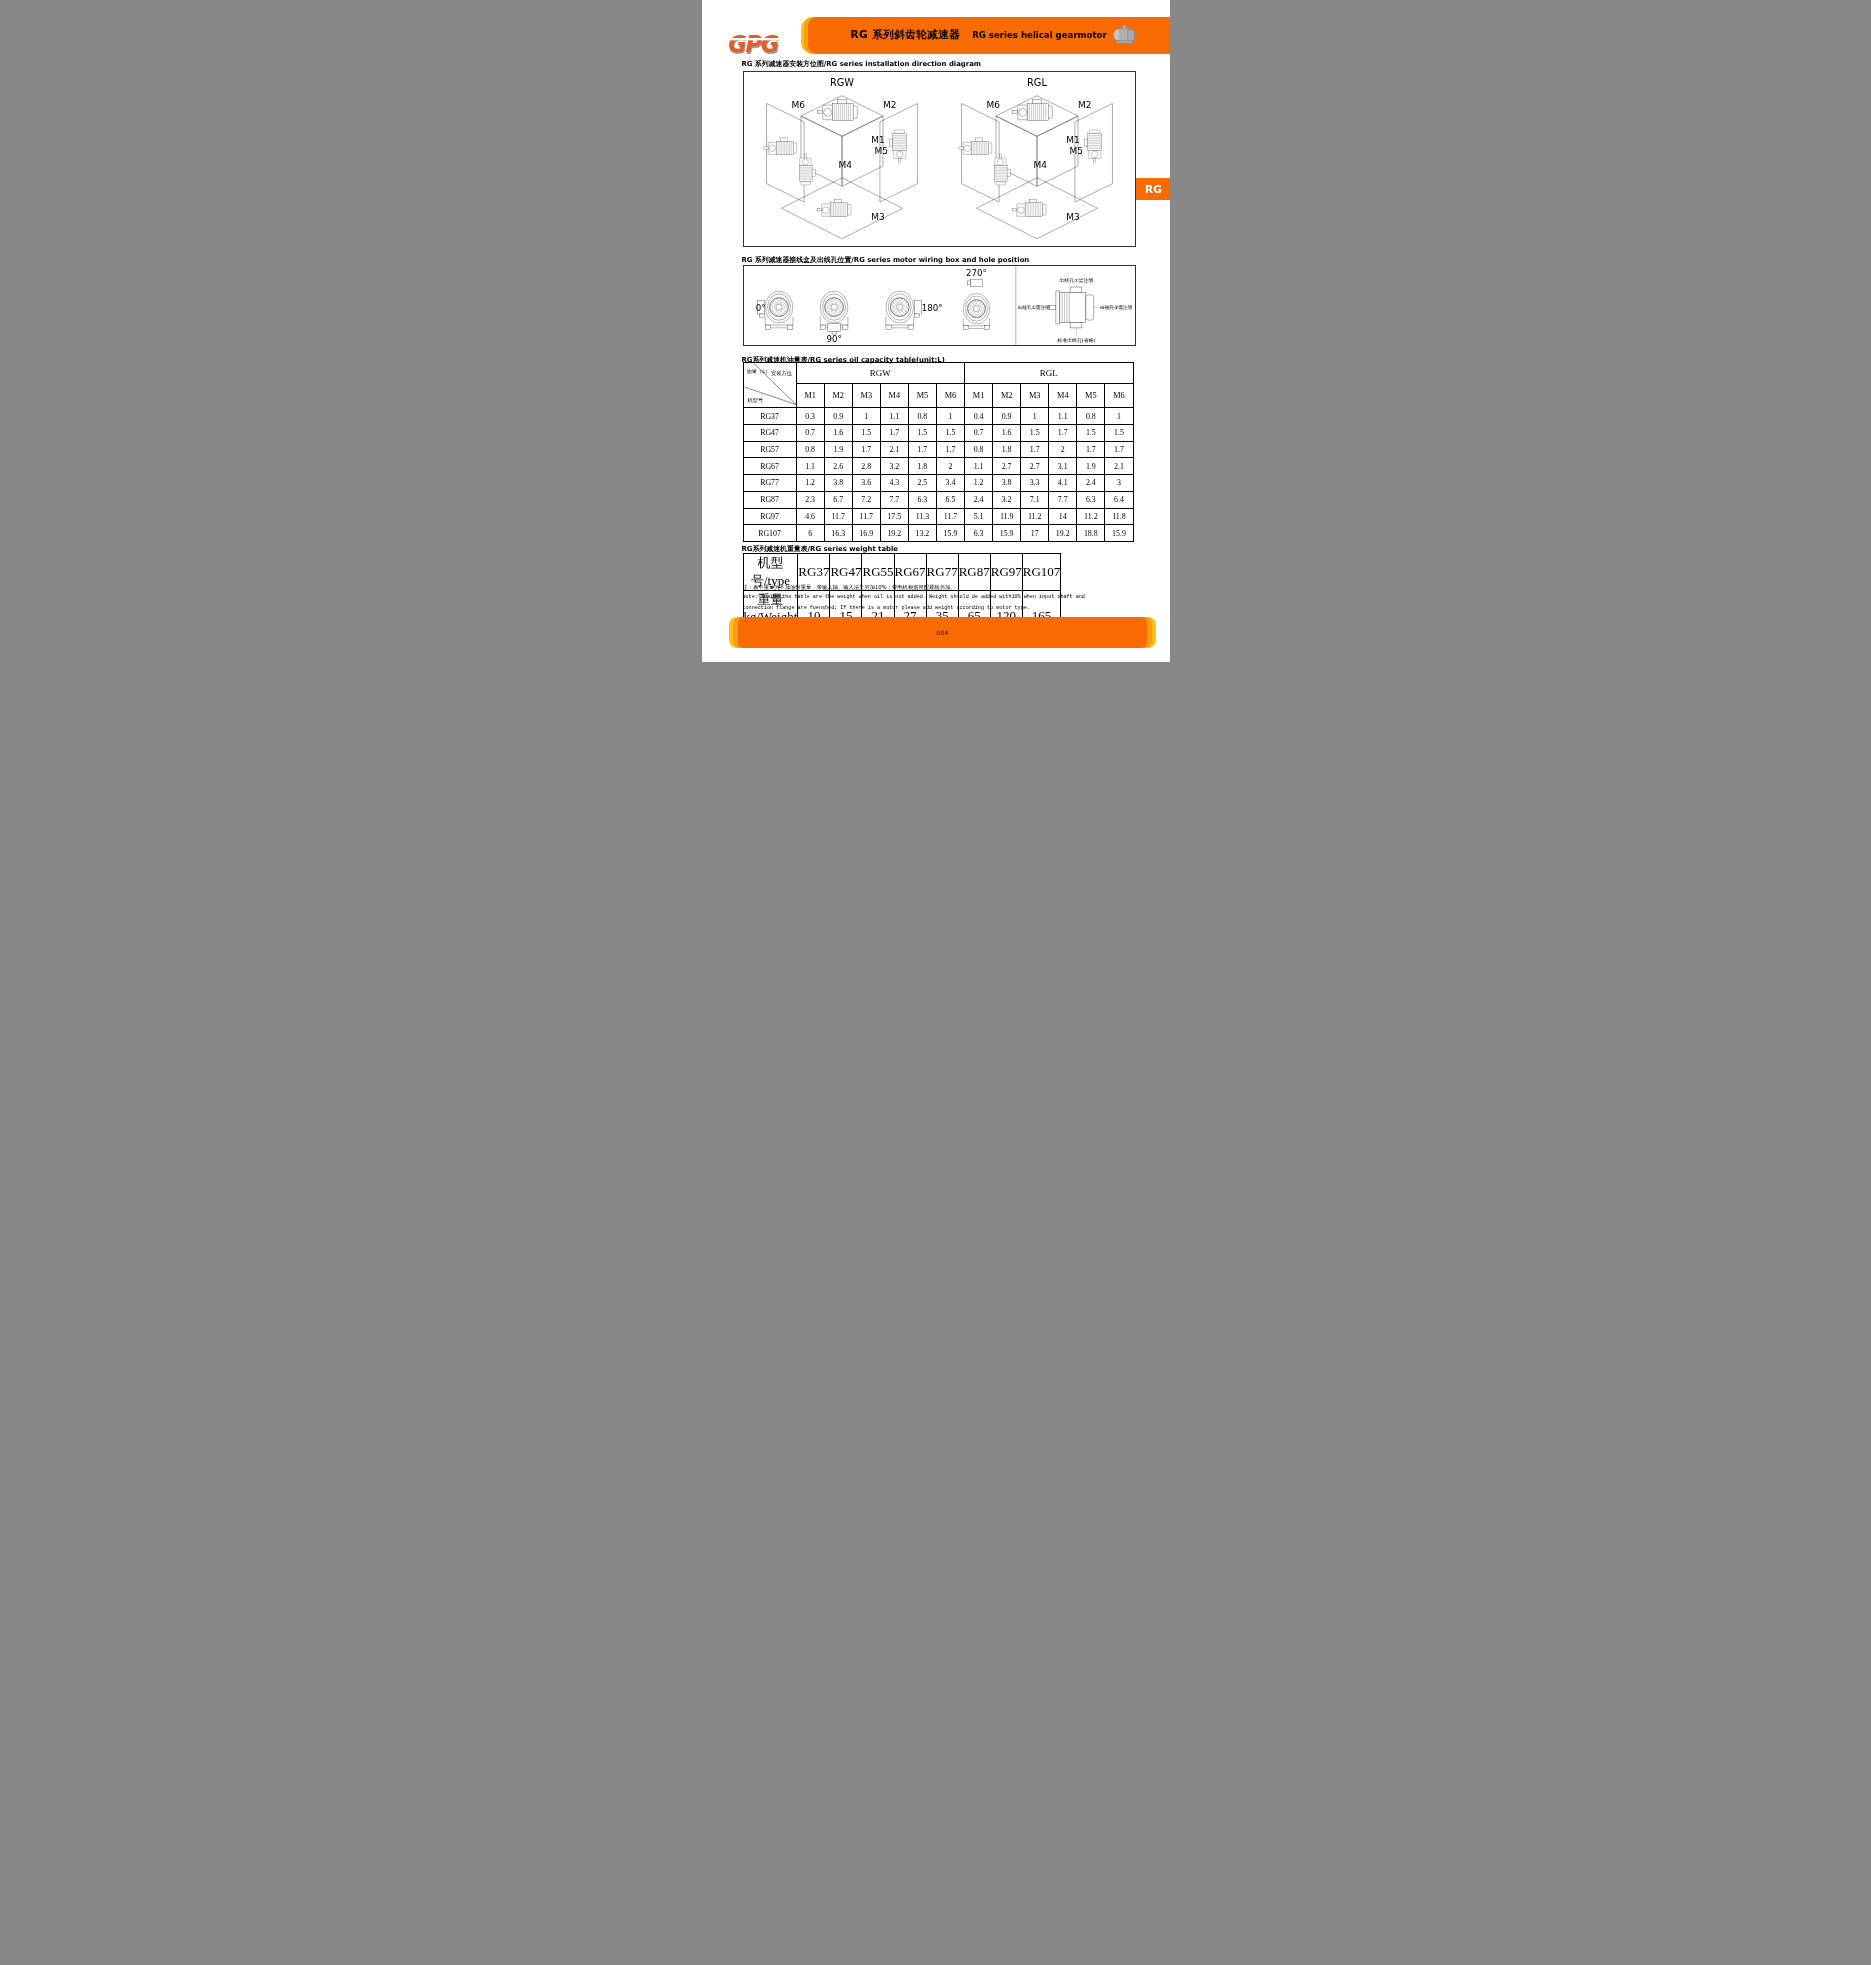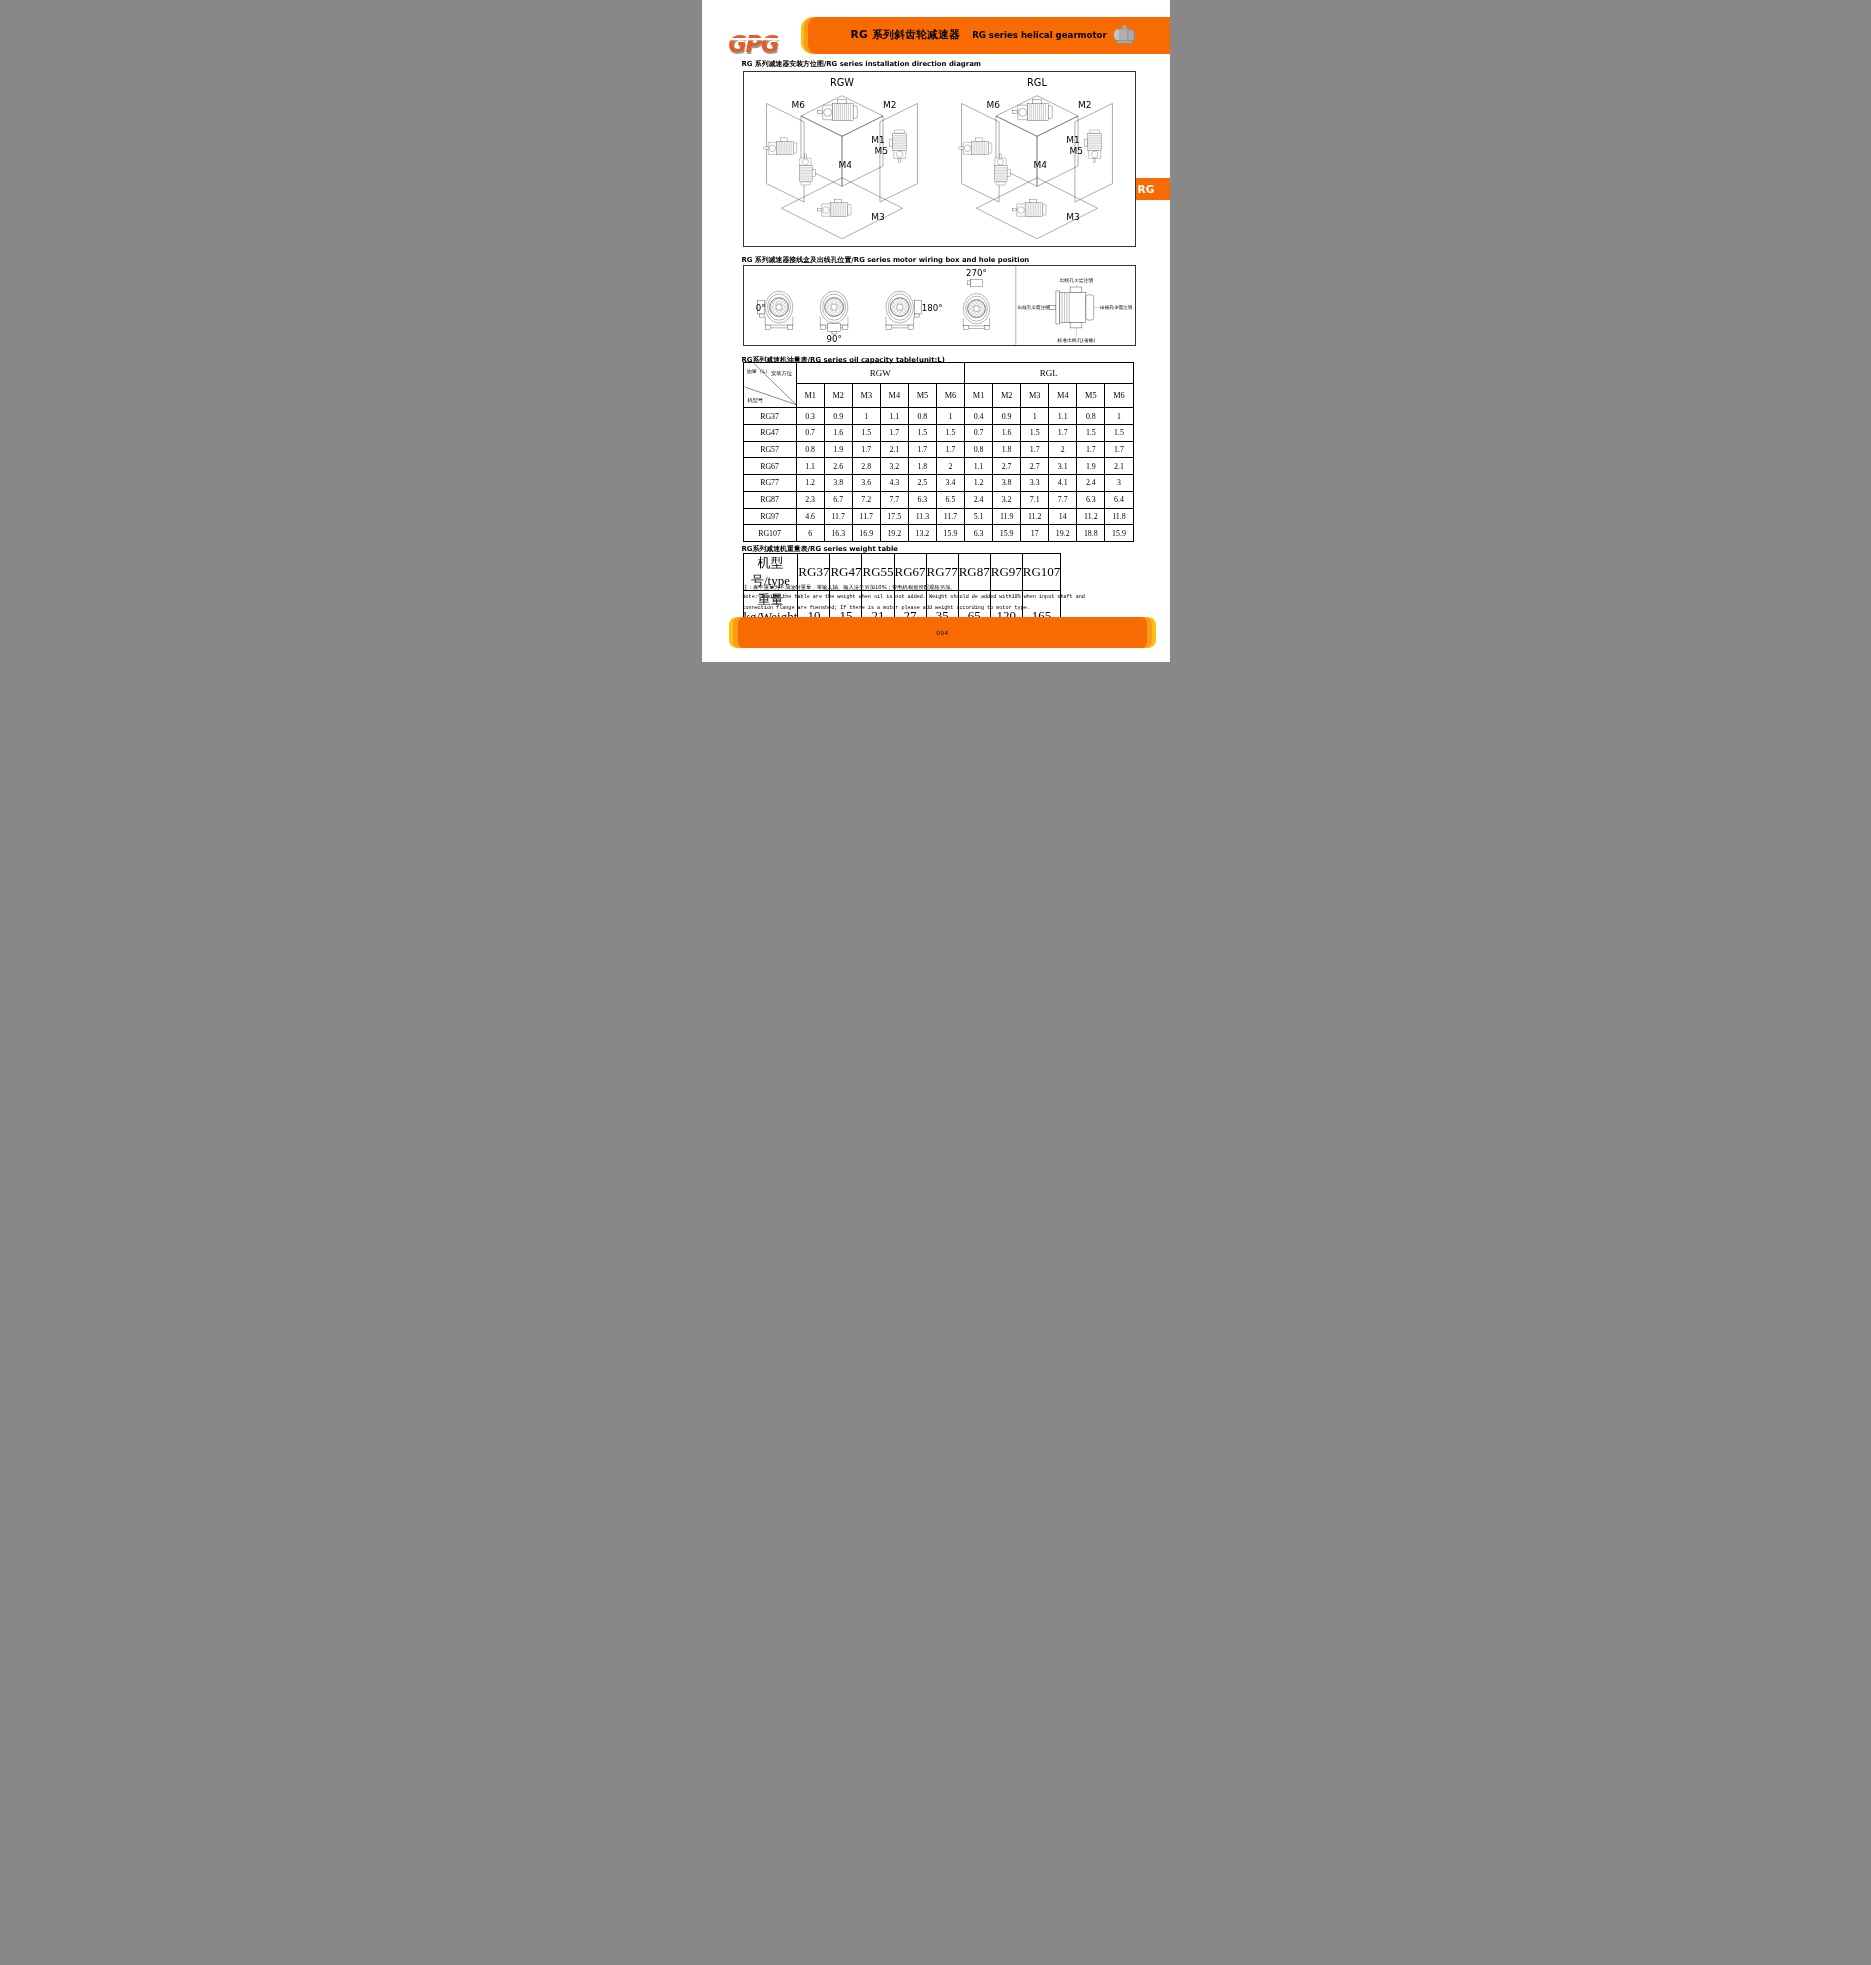--- a/index.html
+++ b/index.html
@@ -13,21 +13,21 @@
 
   
   .banner{left:99px;top:16.5px;width:369px;height:37px;}
   .banner .l1{position:absolute;inset:0;background:var(--yellow);border-radius:11.8px 0 0 11.8px;}
   .banner .l2{position:absolute;top:0;bottom:0;left:3.5px;right:0;background:var(--mid_orange);border-radius:10.2px 0 0 10.2px;}
   .banner .l3{position:absolute;top:0;bottom:0;left:7.9px;right:0;background:var(--main_orange);border-radius:9.4px 0 0 9.4px;}
   .banner .ttl{position:absolute;left:50px;top:0;bottom:0;display:flex;align-items:center;gap:12px;}
   .banner .zh{font-size:10.6px;font-weight:bold;letter-spacing:0.4px;}
   .banner .en{font-size:8.6px;font-weight:bold;}
   .rg-tab{right:0;top:178px;width:32px;height:22px;background:var(--main_orange);
-          border-radius:5.5px 0 0 5.5px;display:flex;align-items:center;justify-content:flex-start;
+          border-radius:5.5px 0 0 5.5px;display:flex;align-items:center;justify-content:center;
           color:#fff;font-size:10.6px;font-weight:bold;padding-left:20px;}
 
   
   .sec-h{left:40px;font-size:6.9px;font-weight:bold;white-space:nowrap;}
 
   
   .figbox{border:0.4px solid #333;background:#fff;}
   #box-install{left:41px;top:71px;width:391px;height:174px;}
   #box-wiring{left:41px;top:265px;width:391px;height:79px;}
   svg text{font-family:"DejaVu Sans",sans-serif;}

